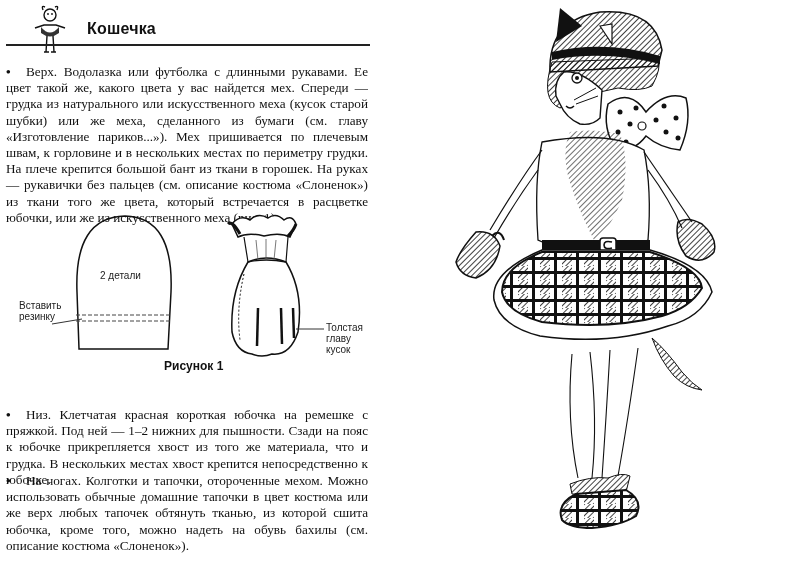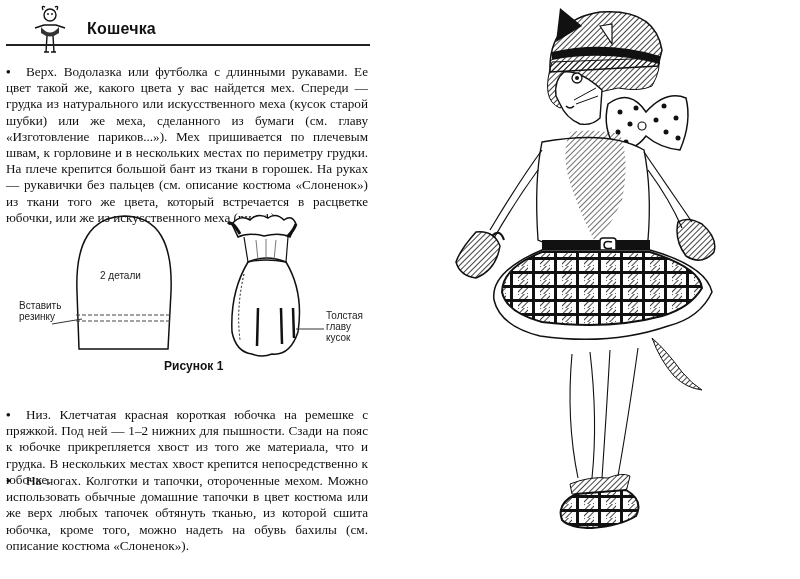--- a/index.html
+++ b/index.html
@@ -16,21 +16,21 @@
   .para .bullet { display: inline-block; width: 20px; font-weight: bold; }
   .para b { font-weight: normal; }
   .p1 { top: 64px; }
   .p2 { top: 388px; margin-top: 19px; }
   .p3 { top: 473px; }
 
   .figure { position: absolute; left: 0; top: 212px; width: 400px; height: 160px; }
   .fig-label { position: absolute; font-family: "Liberation Sans", "DejaVu Sans", sans-serif; font-size: 10px; line-height: 11px; color: #222; }
   .lbl-parts { left: 100px; top: 58px; }
   .lbl-insert { left: 7px; top: 88px; margin-left: 12px; }
-  .lbl-thread { left: 326px; top: 98px; }
+  .lbl-thread { left: 326px; top: 110px; }
   .caption { position: absolute; left: 164px; top: 147px; font-family: "Liberation Sans", "DejaVu Sans", sans-serif; font-weight: bold; font-size: 12px; }
 
   .illustration { position: absolute; left: 430px; top: 0; width: 370px; height: 579px; }
 </style>
 </head>
 <body>
 
 <div class="left-col">
   <div class="header">
     <svg class="logo" viewBox="0 0 36 52">

